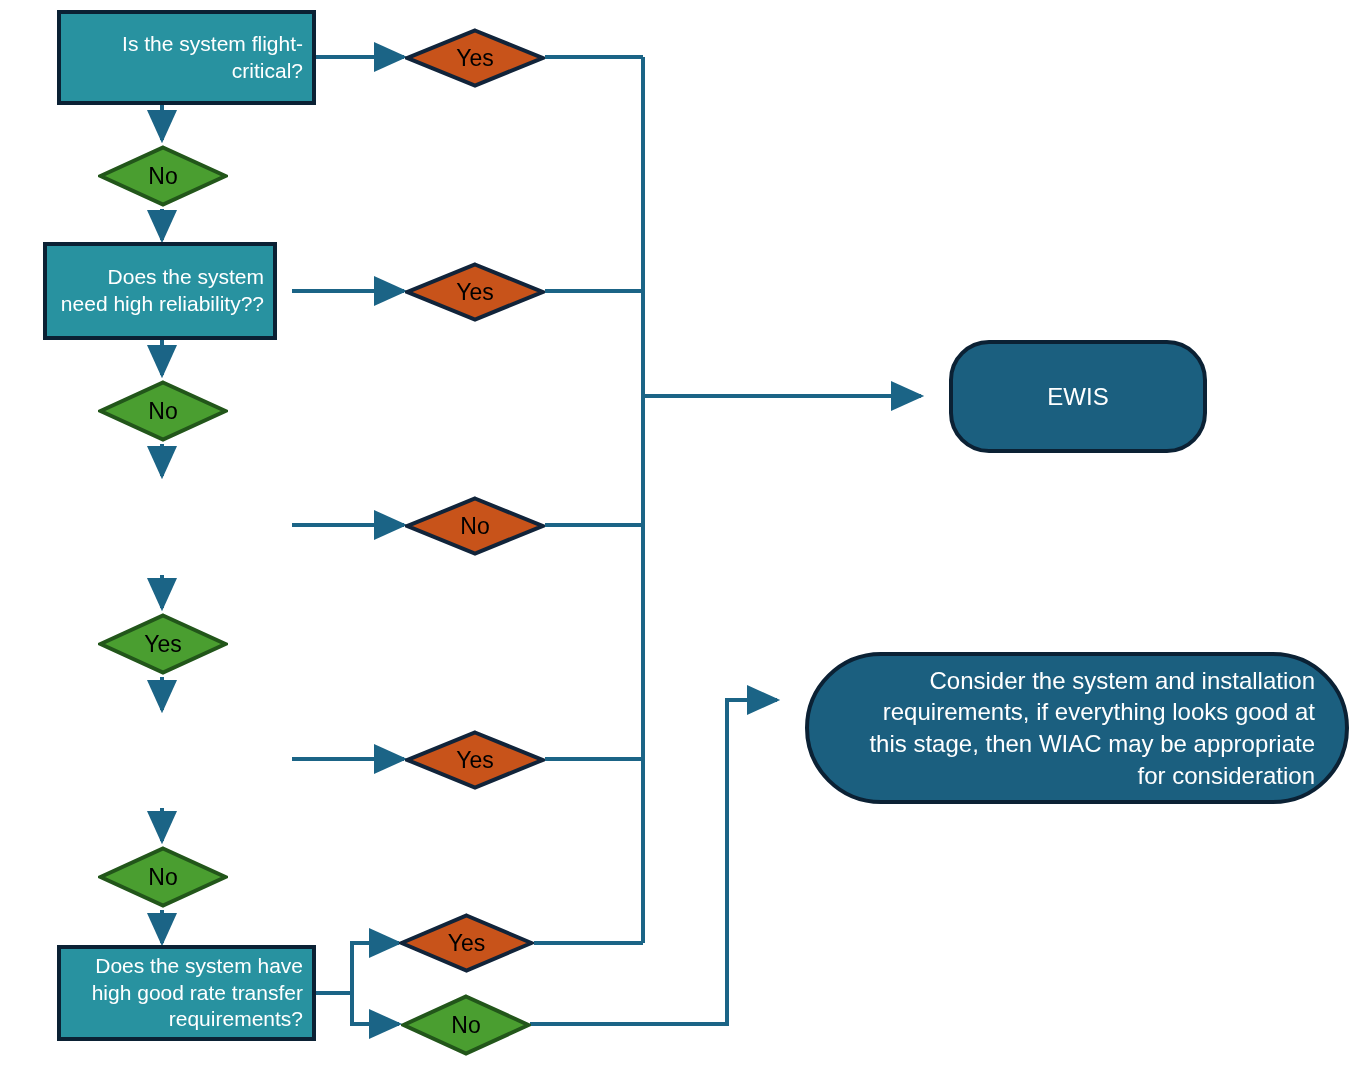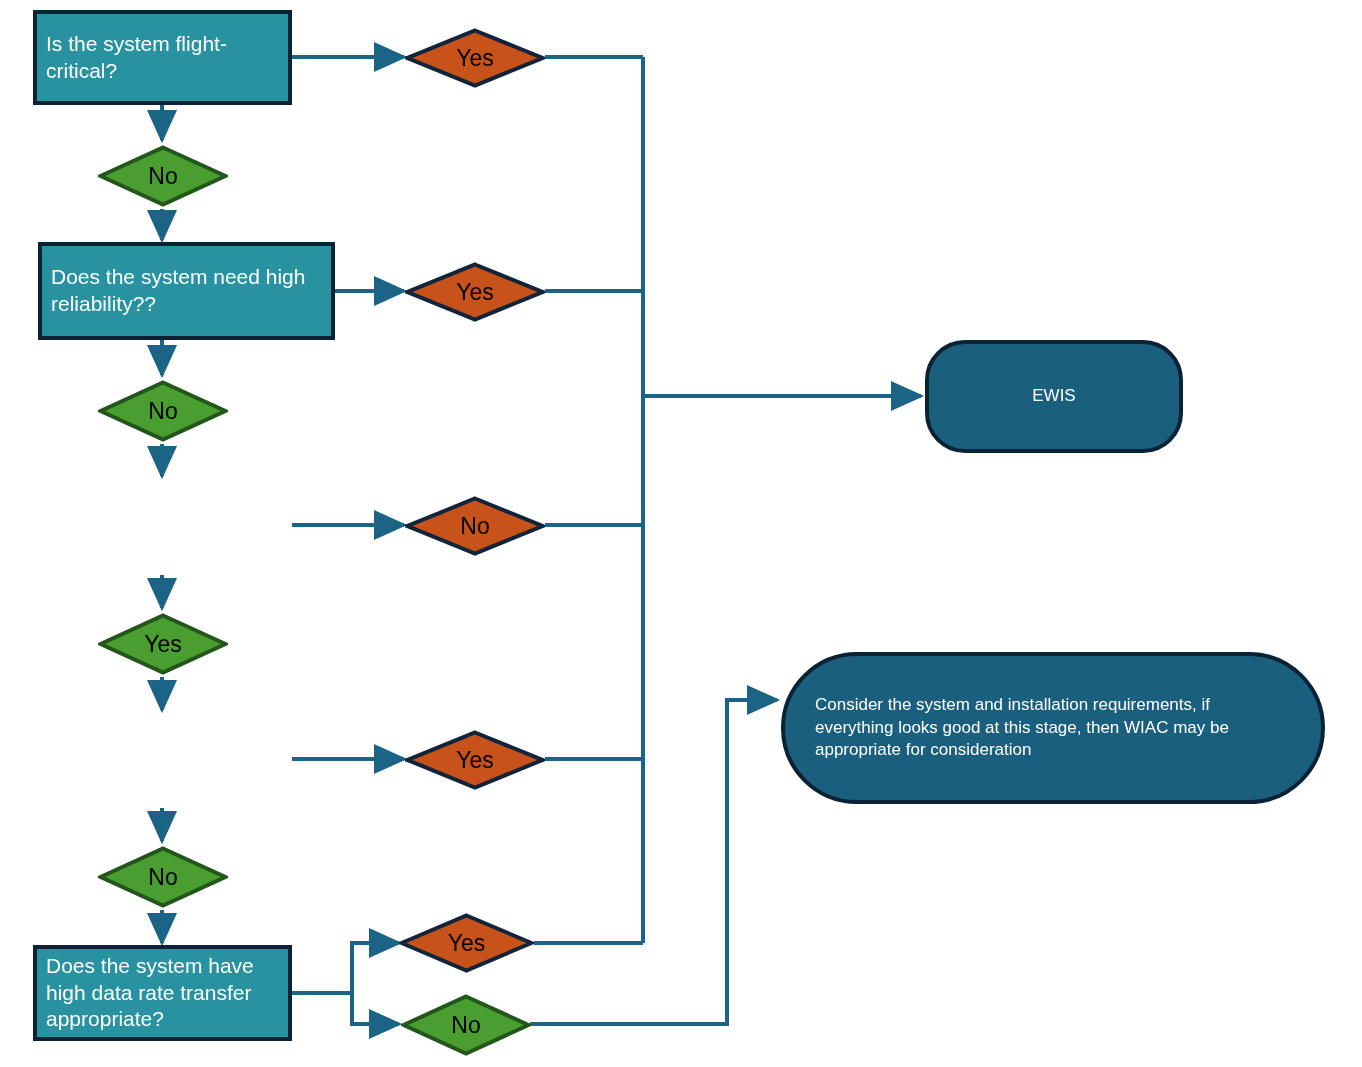--- a/index.html
+++ b/index.html
@@ -23,35 +23,36 @@
     top: 0;
     width: 1362px;
     height: 1067px;
   }
   .node {
     position: absolute;
     box-sizing: border-box;
     display: flex;
     align-items: center;
     justify-content: center;
-    text-align: left;
+    text-align: right;
     color: #ffffff;
     z-index: 3;
+    margin-left: 24px;
   }
   .qbox {
     background: #2892a0;
     border: 4px solid #0b2134;
     font-size: 21px;
     line-height: 1.28;
     padding: 4px 9px;
   }
   .termnode {
     background: #1b5f7f;
     border: 4px solid #0b2134;
-    font-size: 17px;
+    font-size: 24px;
     line-height: 1.32;
     padding: 6px 30px;
   }
   .diamond-wrap {
     position: absolute;
     z-index: 3;
   }
   .diamond-wrap svg {
     position: absolute;
     left: 0;
@@ -114,28 +115,28 @@
       <path d="M643,396 L921,396" marker-end="url(#ah)"></path>
 
       <path d="M530,1024 L727,1024 L727,700 L777,700" marker-end="url(#ah)"></path>
     </g>
   </svg>
 
   <div class="node qbox" style="left:33px; top:10px; width:259px; height:95px;">
     <span>Is the system flight-critical?</span>
   </div>
 
-  <div class="node qbox" style="left:38px; top:242px; width:297px; height:98px;">
+  <div class="node qbox" style="left:19px; top:242px; width:234px; height:98px;">
     <span>Does the system need high reliability??</span>
   </div>
 
 
 
   <div class="node qbox" style="left:33px; top:945px; width:259px; height:96px;">
-    <span>Does the system have high data rate transfer appropriate?</span>
+    <span>Does the system have high good rate transfer requirements?</span>
   </div>
 
   <div class="diamond-wrap" style="left:405px; top:28px; width:140px; height:60px;">
     <svg width="140" height="60" viewBox="0 0 140 60">
       <polygon points="70,2.5 137.5,30 70,57.5 2.5,30" fill="#c8531a" stroke="#11243a" stroke-width="4"></polygon>
     </svg>
     <div class="diamond-label">Yes</div>
   </div>
 
   <div class="diamond-wrap" style="left:405px; top:262px; width:140px; height:60px;">

